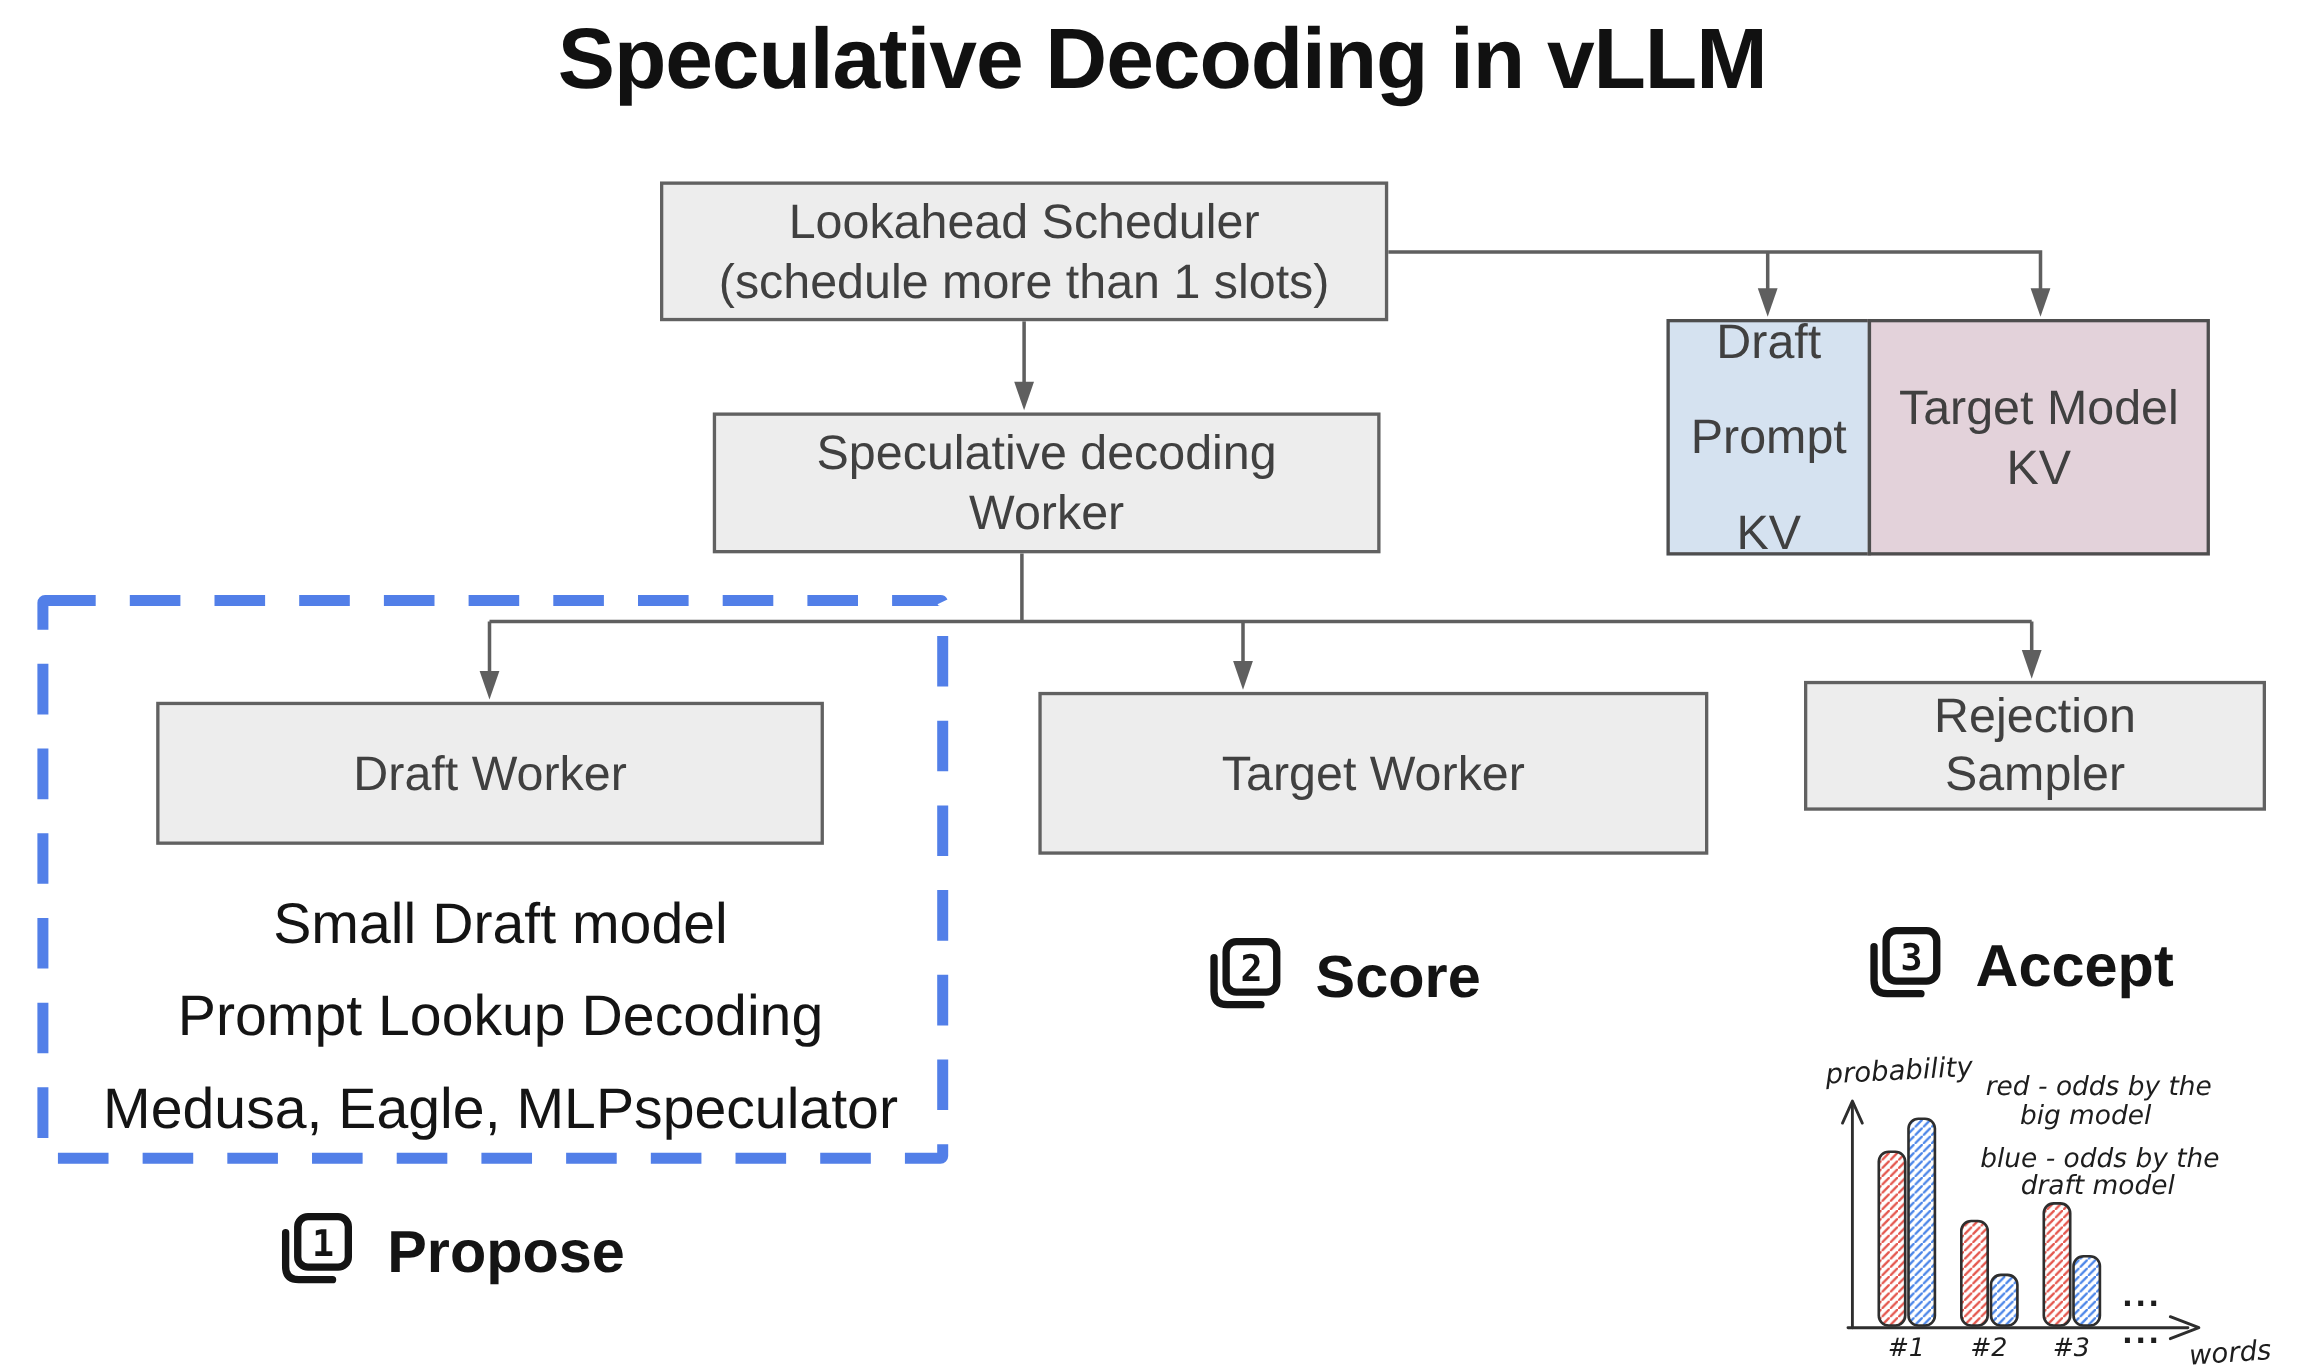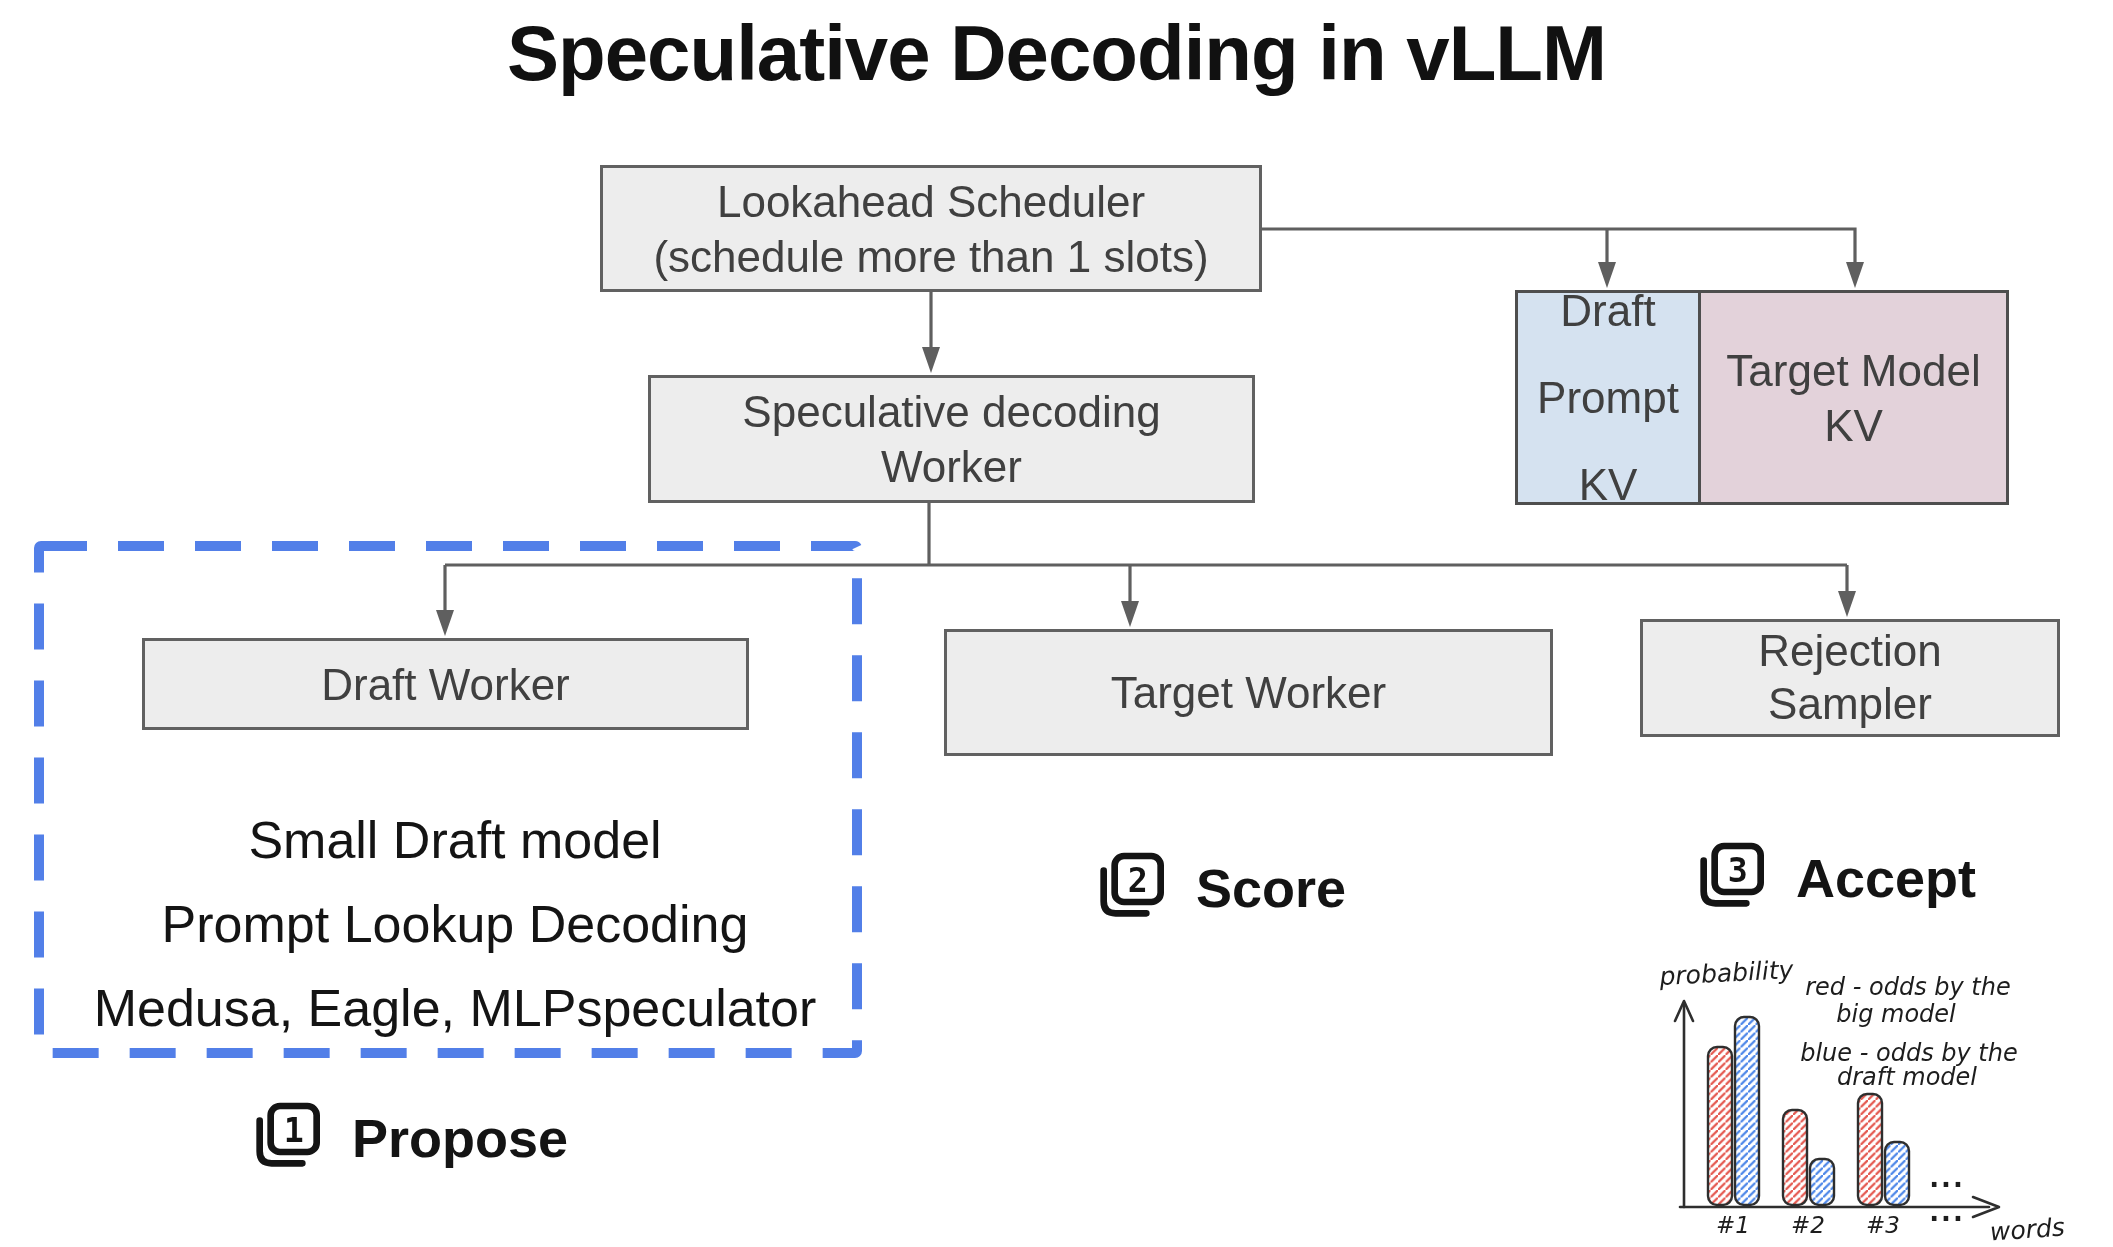--- a/index.html
+++ b/index.html
@@ -92,25 +92,25 @@
     <span>Draft</span>
     <span>Prompt</span>
     <span>KV</span>
   </div>
 
   <div class="node kv kv-target" style="left:1698px;top:290px;width:311px;height:215px;">
     <span>Target Model</span>
     <span>KV</span>
   </div>
 
-  <div class="node" style="left:142px;top:638px;width:607px;height:92px;">
+  <div class="node" style="left:142px;top:638px;width:607px;height:130px;">
     <span>Draft Worker</span>
   </div>
 
-  <div class="node" style="left:944px;top:629px;width:609px;height:127px;">
+  <div class="node" style="left:944px;top:629px;width:609px;height:148px;">
     <span>Target Worker</span>
   </div>
 
   <div class="node" style="left:1640px;top:619px;width:420px;height:118px;line-height:1.2;">
     <span>Rejection</span>
     <span>Sampler</span>
   </div>
 
   <div class="methods">
     <div>Small Draft model</div>

